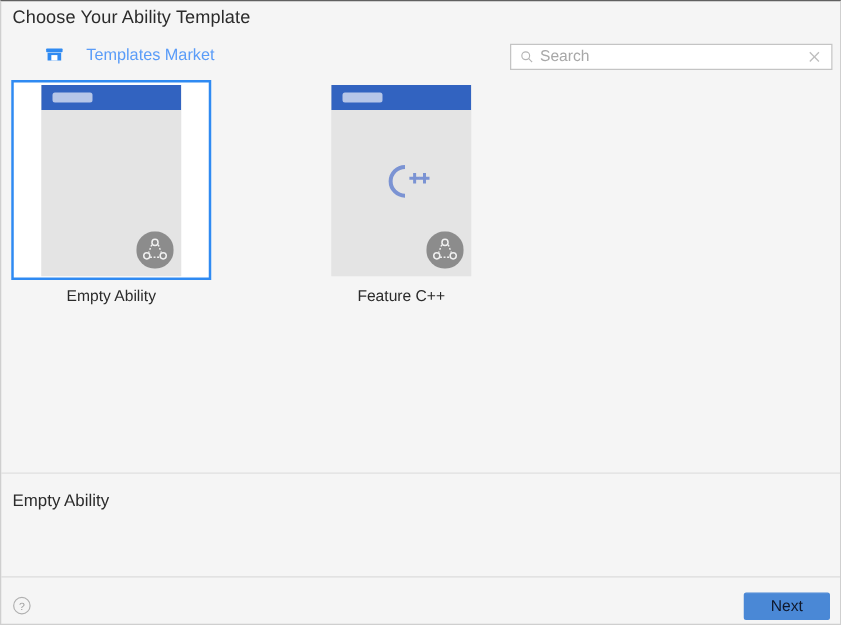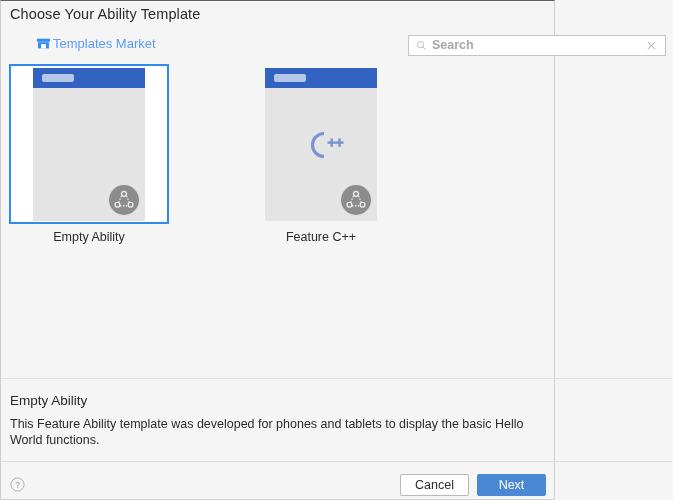--- a/index.html
+++ b/index.html
@@ -9,21 +9,21 @@
   body {
     width: 673px;
     height: 500px;
     background: #f5f5f5;
     font-family: "Liberation Sans", sans-serif;
     color: #2b2b2b;
     overflow: hidden;
   }
   #dialog {
     position: relative;
-    width: 555px;
+    width: 673px;
     height: 500px;
     background: #f5f5f5;
     box-sizing: border-box;
     border-top: 1px solid #606060;
     border-left: 1px solid #cfcfcf;
     border-right: 1px solid #cfcfcf;
     border-bottom: 1px solid #cfcfcf;
   }
 
   
@@ -35,21 +35,21 @@
     color: #2b2b2b;
     letter-spacing: 0.1px;
     white-space: nowrap;
   }
   .market-link {
     position: absolute;
     left: 35px;
     top: 35px;
     display: flex;
     align-items: center;
-    gap: 2px;
+    gap: 18px;
     cursor: pointer;
     user-select: none;
   }
   .market-link .label {
     font-size: 13px;
     color: #5a9cf8;
     white-space: nowrap;
   }
   .shop-icon {
     width: 15px;
@@ -81,21 +81,20 @@
     flex: 1 1 auto;
     border: none;
     outline: none;
     background: transparent;
     font-family: "Liberation Sans", sans-serif;
     font-size: 12.5px;
     color: #8b5cf6;
     padding: 0 4px 0 5px;
     height: 17px;
     line-height: 17px;
-    font-weight: bold;
   }
   .search-input::placeholder {
     color: #a8a8a8;
     opacity: 1;
   }
   .clear-icon {
     width: 11px;
     height: 11px;
     margin-right: 8px;
     flex: 0 0 auto;
@@ -251,21 +250,21 @@
   }
   .btn-disabled {
     background: #f2f2f2;
     border: 1px solid #dcdcdc;
     color: #b0b0b0;
     cursor: default;
   }
   .btn-primary {
     background: #4a88d6;
     border: 1px solid #4a88d6;
-    color: #ffffff;
+    color: #0f172a;
   }
 </style>
 </head>
 <body>
 
 <div id="dialog">
 
   
   <div class="page-title">Choose Your Ability Template</div>
 
@@ -349,30 +348,28 @@
         </div>
       </div>
       <div class="card-label">Feature C++</div>
     </div>
 
   </div>
 
   
   <div class="detail-divider"></div>
   <div class="detail-title">Empty Ability</div>
-  <div class="detail-desc">This Feature Ability template was developed for phones and tablets to display the basic Hello World functions.</div>
 
   
   <div class="footer-divider"></div>
 
   <span>
     <svg class="help-icon" viewBox="0 0 16 16" xmlns="http://www.w3.org/2000/svg">
       <circle cx="8" cy="8" r="7" fill="none" stroke="#b0b0b0" stroke-width="1"></circle>
       <text x="8" y="11.6" font-family="Liberation Sans, sans-serif" font-size="9" fill="#9a9a9a" text-anchor="middle">?</text>
     </svg>
   </span>
 
   <div class="footer-buttons">
-    <div class="btn btn-default">Cancel</div>
     <div class="btn btn-primary">Next</div>
   </div>
 
 </div>
 
 </body></html>

